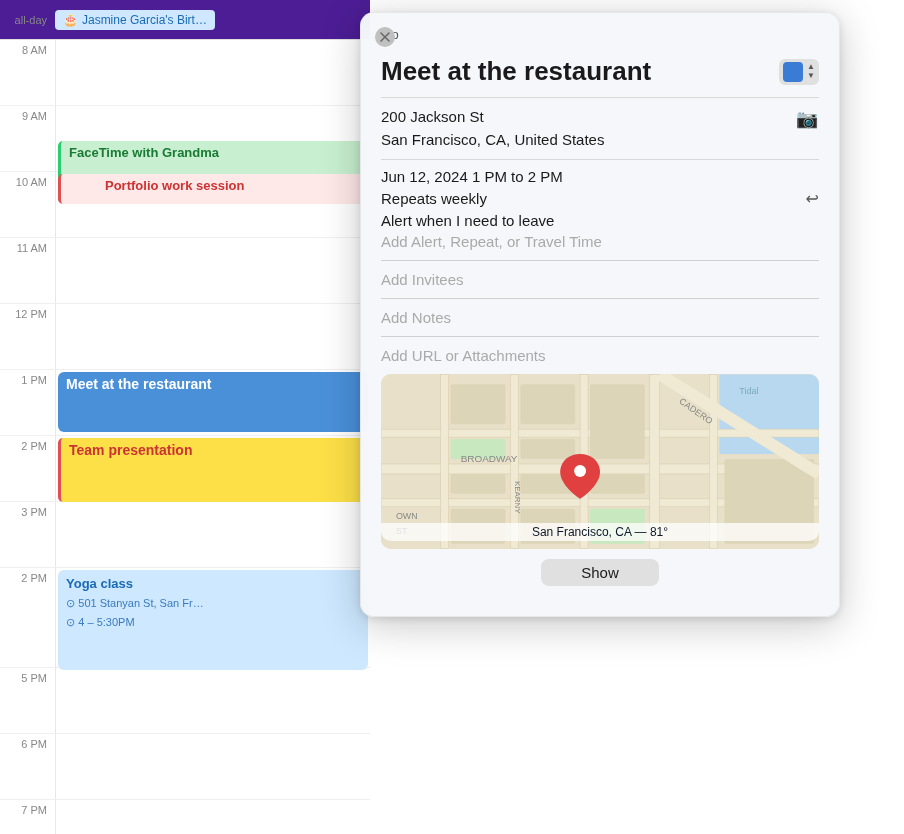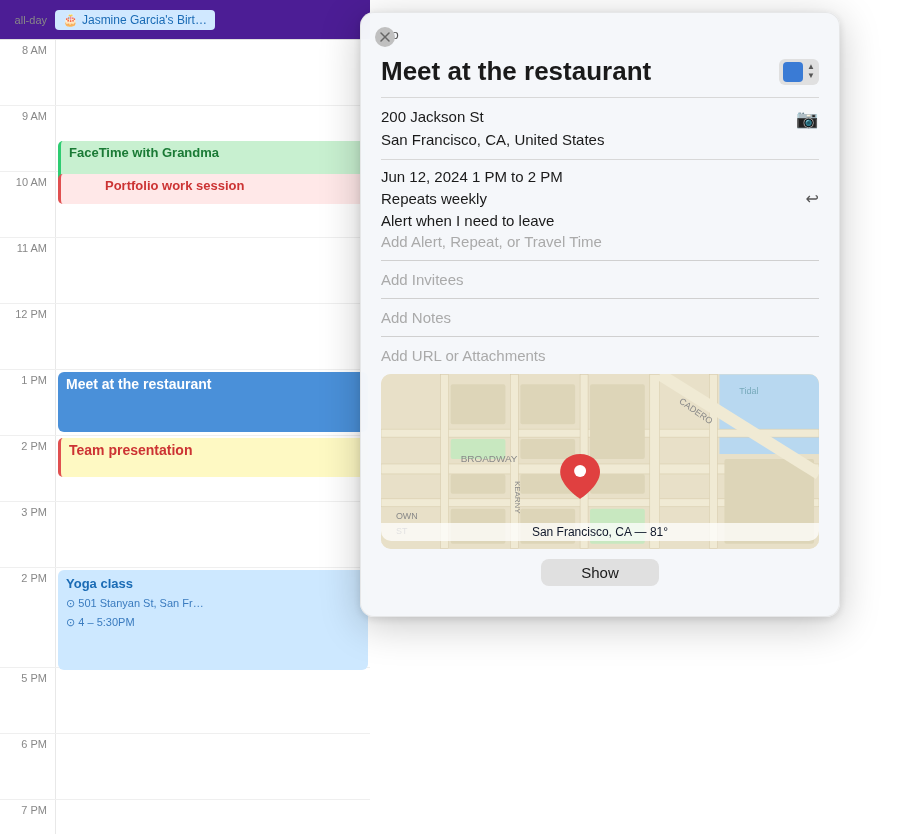--- a/index.html
+++ b/index.html
@@ -135,27 +135,27 @@
       right: 2px;
       top: 2px;
       height: 60px;
       font-size: 14px;
       font-weight: 600;
       border-radius: 6px;
     }
 
     
     .event-team {
-      background: #fef9c3;
+      background: #fde047;
       color: #cc3333;
       border-left: 3px solid #e05050;
       left: 2px;
       right: 2px;
       top: 2px;
-      height: 39px;
+      height: 64px;
       font-size: 14px;
       font-weight: 600;
     }
 
     
     .event-yoga {
       background: #cde8ff;
       color: #1a6bb5;
       left: 2px;
       right: 2px;

